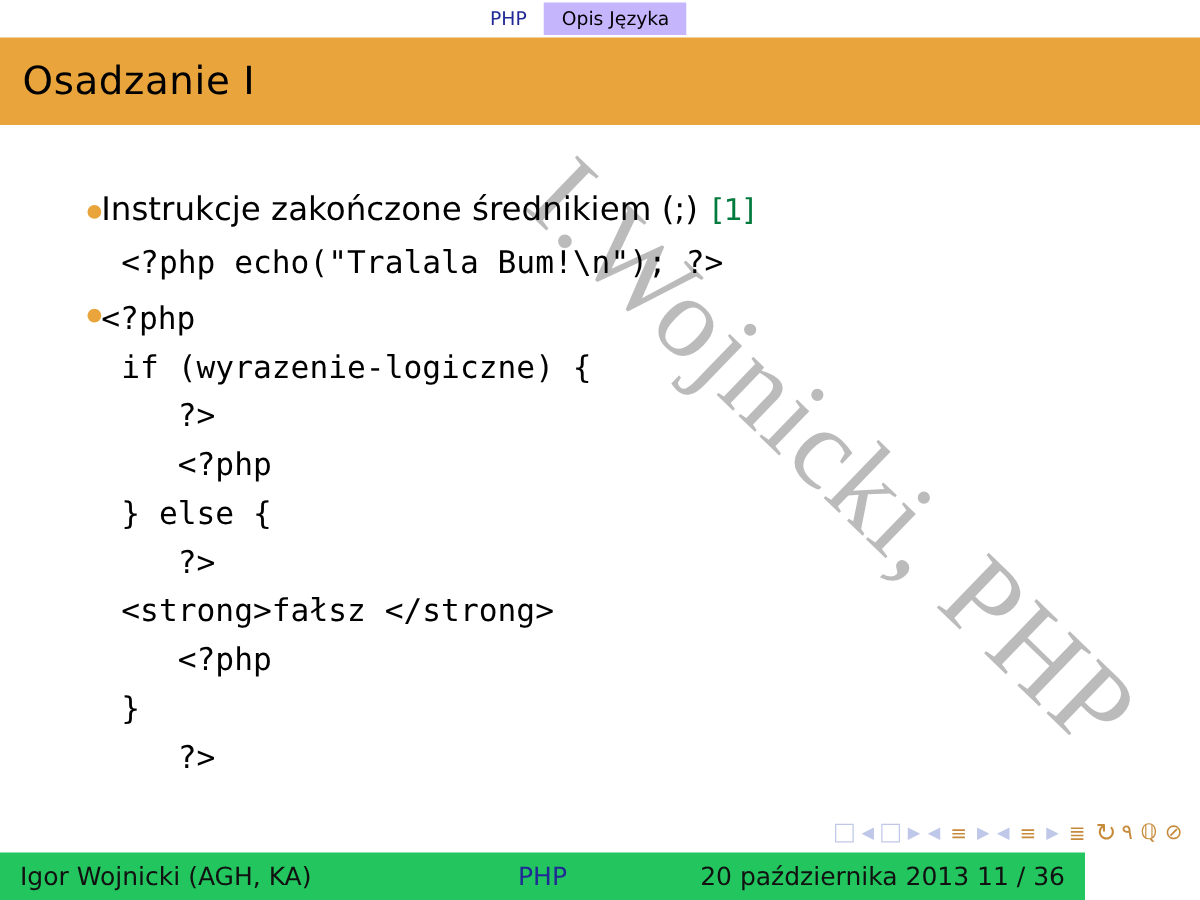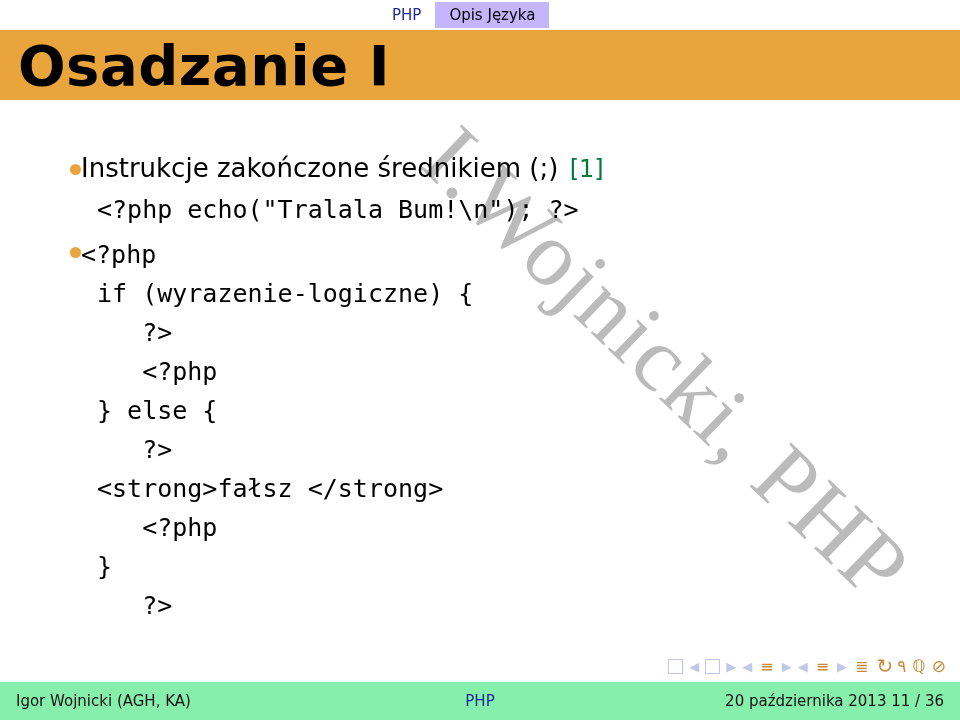--- a/index.html
+++ b/index.html
@@ -46,22 +46,22 @@
     top: 30px;
     left: 0;
     width: 960px;
     height: 70px;
     background: #e9a53c;
     display: flex;
     align-items: center;
   }
   .titlebar h1 {
     margin: 0 0 0 18px;
-    font-weight: 700;
-    font-size: 56px;
+    font-weight: 400;
+    font-size: 31px;
     color: #000;
     letter-spacing: 0.5px;
   }
   .content {
     position: absolute;
     top: 150px;
     left: 70px;
     right: 40px;
     color: #000;
     font-size: 26px;
@@ -102,27 +102,27 @@
     transform: rotate(44deg);
     transform-origin: center;
     letter-spacing: 2px;
     pointer-events: none;
     white-space: nowrap;
     font-weight: 400;
   }
   .footer {
     position: absolute;
     bottom: 0; left: 0;
-    width: 960px;
+    width: 868px;
     height: 38px;
     display: flex;
     align-items: center;
-    font-size: 15px;
+    font-size: 20px;
     color: #111;
-    background: #86efac;
+    background: #22c55e;
   }
   .footer .fleft { position:absolute; left:16px; }
   .footer .fcenter { position:absolute; left: 50%; transform: translateX(-50%); color:#202a95; }
   .footer .fright { position:absolute; right:16px; }
   .navsymbols {
     position: absolute;
     right: 14px;
     bottom: 42px;
     display: flex;
     align-items: center;

